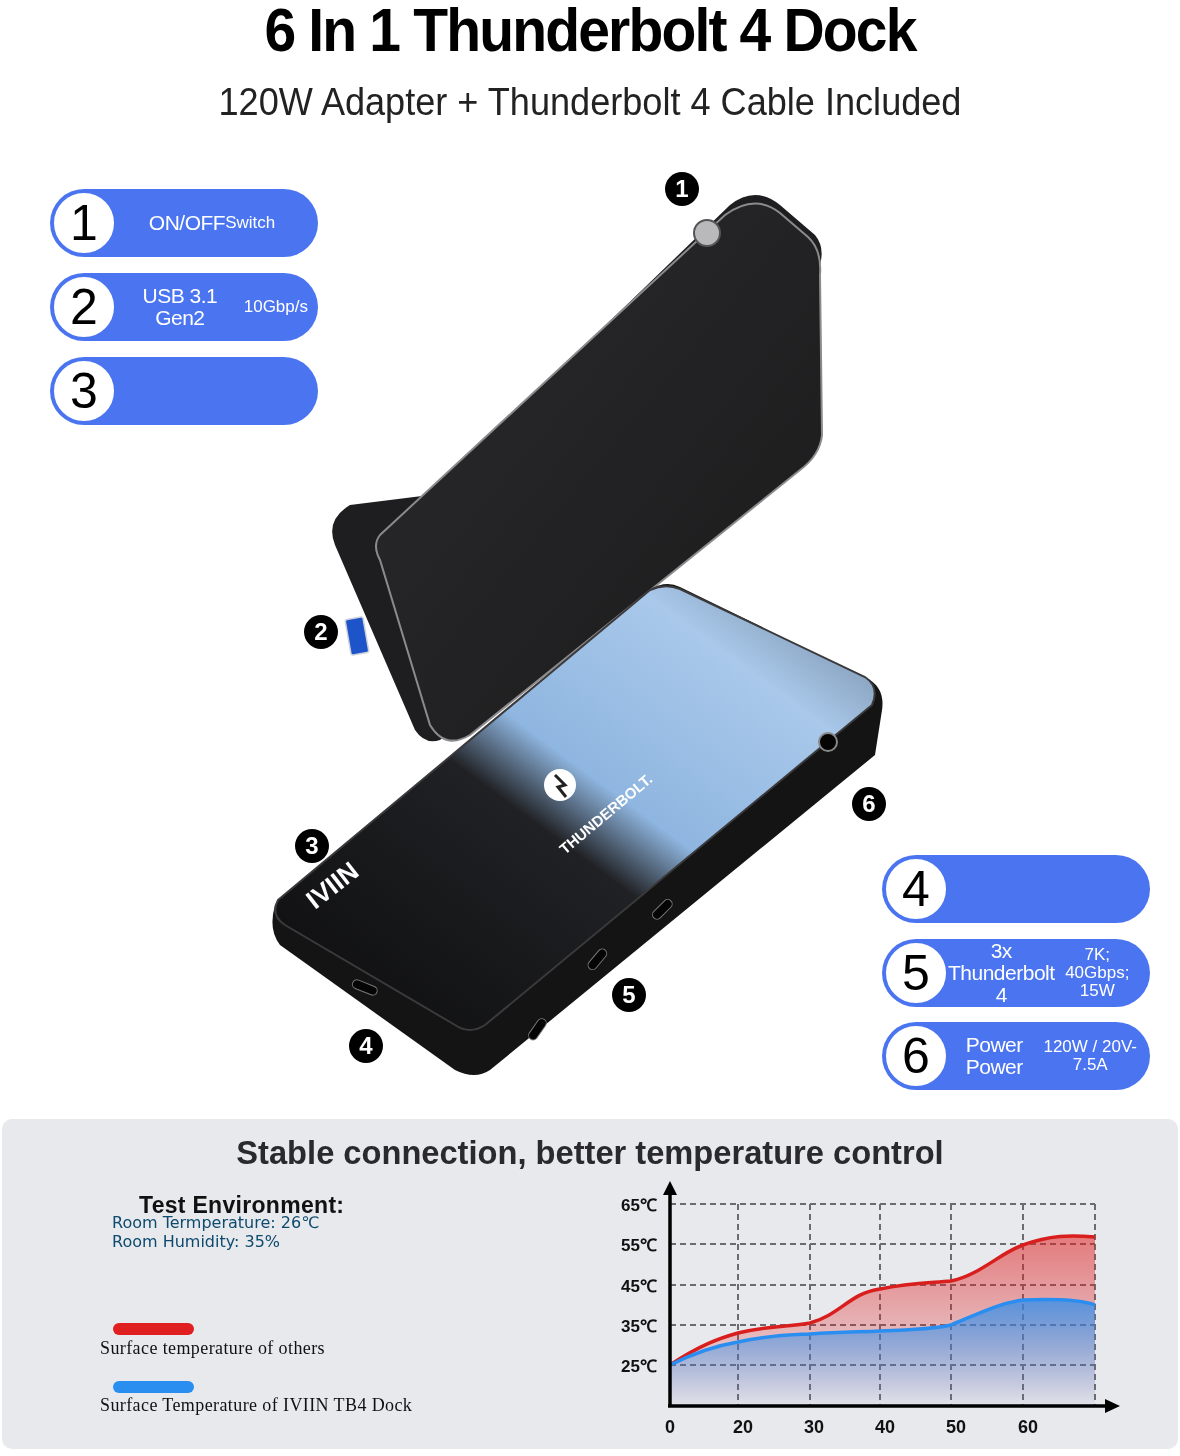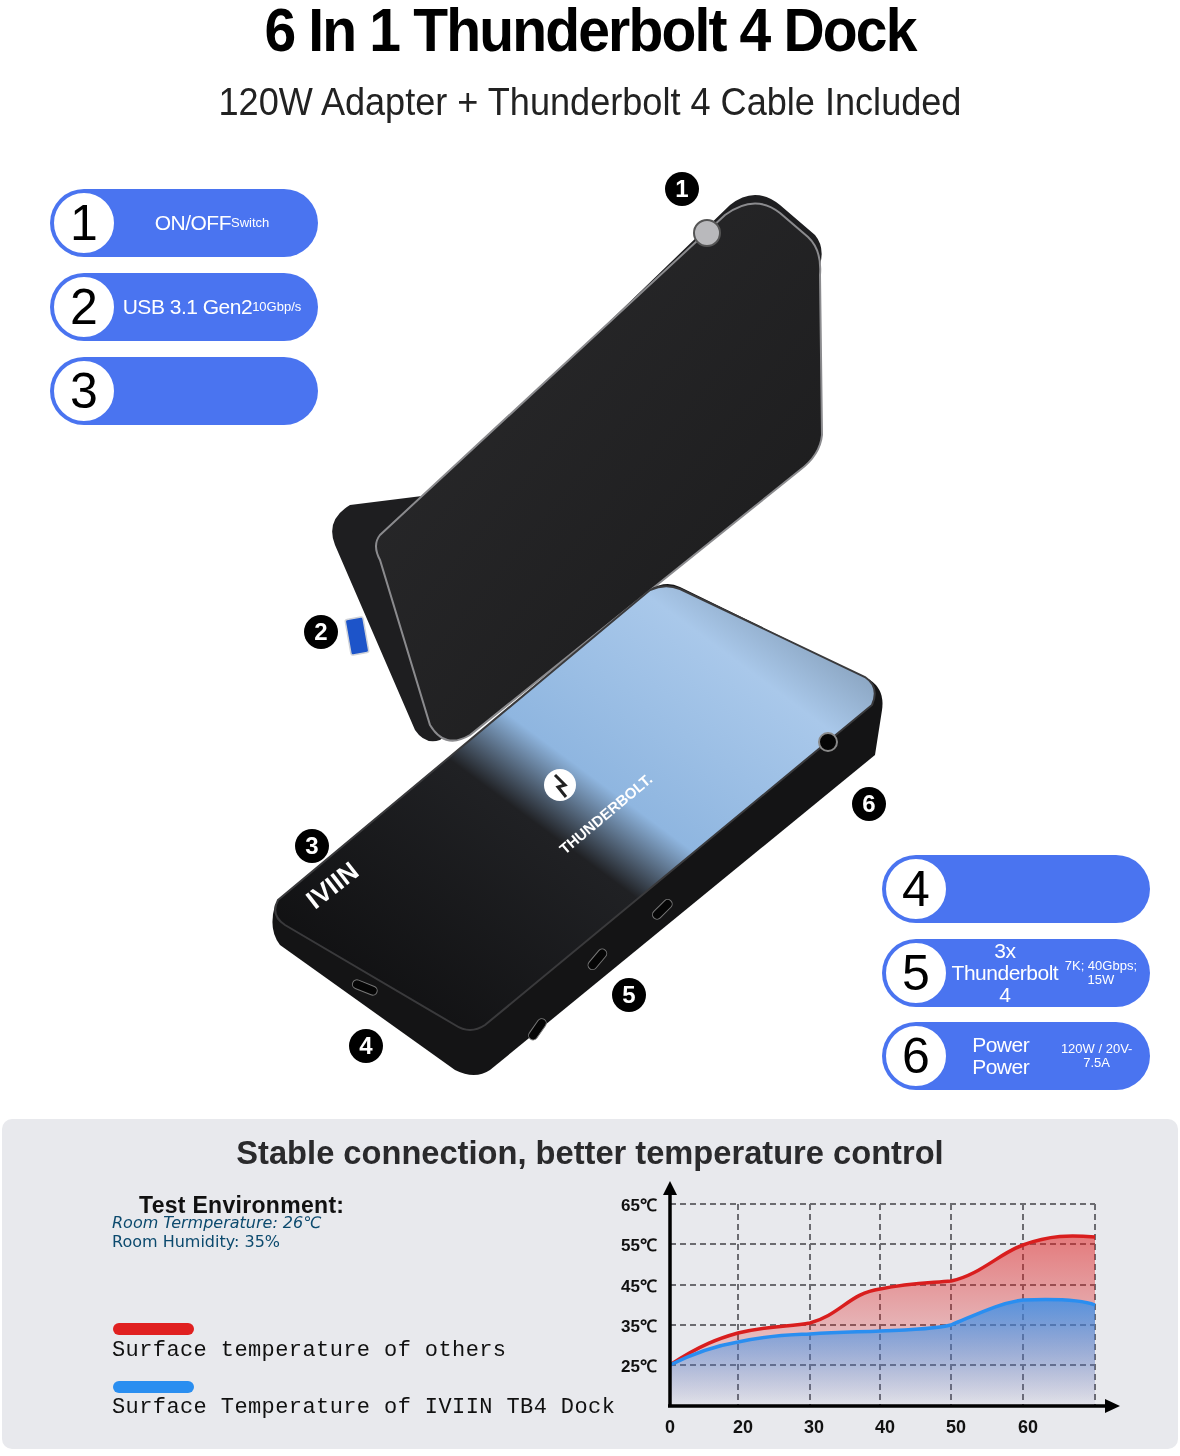--- a/index.html
+++ b/index.html
@@ -12,35 +12,35 @@
   .subtitle { position: absolute; top: 80px; left: 0; width: 1180px; text-align: center;
     font-size: 38px; color: #222; line-height: 44px; transform: scaleX(0.95); }
 
   .pill { position: absolute; width: 268px; height: 68px; border-radius: 34px; background: #4a74f0; }
   .pill .num { position: absolute; left: 2px; top: 2px; width: 64px; height: 64px; border-radius: 50%;
     background: #fff; border: 2px solid #4a74f0; display: flex; align-items: center; justify-content: center;
     font-size: 50px; color: #000; line-height: 1; }
   .pill .txt { position: absolute; left: 66px; right: 10px; top: 0; bottom: 0; display: flex; flex-direction: row;
     align-items: center; justify-content: center; color: #fff; text-align: center; line-height: 1.05; }
   .pill .l1 { font-size: 21px; letter-spacing: -0.5px; }
-  .pill .l2 { font-size: 13px; }
+  .pill .l2 { font-size: 17px; }
 
   .device-area { position: absolute; left: 260px; top: 165px; width: 640px; height: 930px; }
   .callout { position: absolute; width: 34px; height: 34px; border-radius: 50%; background: #000; color: #fff;
     font-weight: bold; font-size: 24px; display: flex; align-items: center; justify-content: center; line-height: 1; }
 
   .chart-panel { position: absolute; left: 2px; top: 1119px; width: 1176px; height: 330px; background: #e8e9ed;
     border-radius: 10px; }
   .chart-title { position: absolute; top: 1131px; left: 0; width: 1180px; text-align: center; font-weight: bold;
     font-size: 34px; color: #2a2a2c; line-height: 42px; transform: scaleX(0.96); }
   .env-title { position: absolute; left: 124px; top: 1192px; font-weight: bold; font-size: 23px; color: #111;
     font-family: Liberation Sans, sans-serif; letter-spacing: 0.3px; margin-left: 15px; }
   .env-line { position: absolute; left: 112px; font-size: 16px; color: #0c4a6e; font-family: "DejaVu Sans", sans-serif; }
   .legend-swatch { position: absolute; left: 113px; width: 81px; height: 12px; border-radius: 6px; }
-  .legend-label { position: absolute; left: 112px; font-size: 22px; color: #111; font-family: Liberation Mono, monospace; letter-spacing: 0.4px; }
+  .legend-label { position: absolute; left: 100px; font-size: 18px; color: #111; font-family: Liberation Serif, serif; letter-spacing: 0.4px; }
 
   .chart-svg { position: absolute; left: 600px; top: 1175px; }
   .ytick { font-family: "Liberation Sans", sans-serif; font-weight: bold; font-size: 17px; fill: #111; }
   .xtick { font-family: "Liberation Sans", sans-serif; font-weight: bold; font-size: 18px; fill: #111; }
 </style>
 </head>
 <body>
 
 <div class="title">6 In 1 Thunderbolt 4 Dock</div>
 <div class="subtitle">120W Adapter + Thunderbolt 4 Cable Included</div>
@@ -124,21 +124,21 @@
   <div class="callout" style="left:89px; top:864px;">4</div>
   <div class="callout" style="left:352px; top:813px;">5</div>
   <div class="callout" style="left:592px; top:622px;">6</div>
 </div>
 
 <div class="chart-panel"></div>
 <div class="chart-title">Stable connection, better temperature control</div>
 
 <div class="env-title">Test Environment:</div>
 <div class="env-line" style="top:1232px;">Room Humidity: 35%</div>
-<div class="env-line" style="top:1213px;font-style:italic;">Room Termperature: 26℃</div>
+<div class="env-line" style="top:1213px;">Room Termperature: 26℃</div>
 
 <div class="legend-swatch" style="top:1323px; background:#e02020;"></div>
 <div class="legend-label" style="top:1338px;">Surface temperature of others</div>
 <div class="legend-swatch" style="top:1381px; background:#2a8ef0;"></div>
 <div class="legend-label" style="top:1395px;">Surface Temperature of IVIIN TB4 Dock</div>
 
 <svg class="chart-svg" width="540" height="270" viewBox="0 0 540 270">
   <defs>
     <linearGradient id="redFill" x1="0" y1="0" x2="0" y2="1">
       <stop offset="0" stop-color="#e02020" stop-opacity="0.55"></stop>

